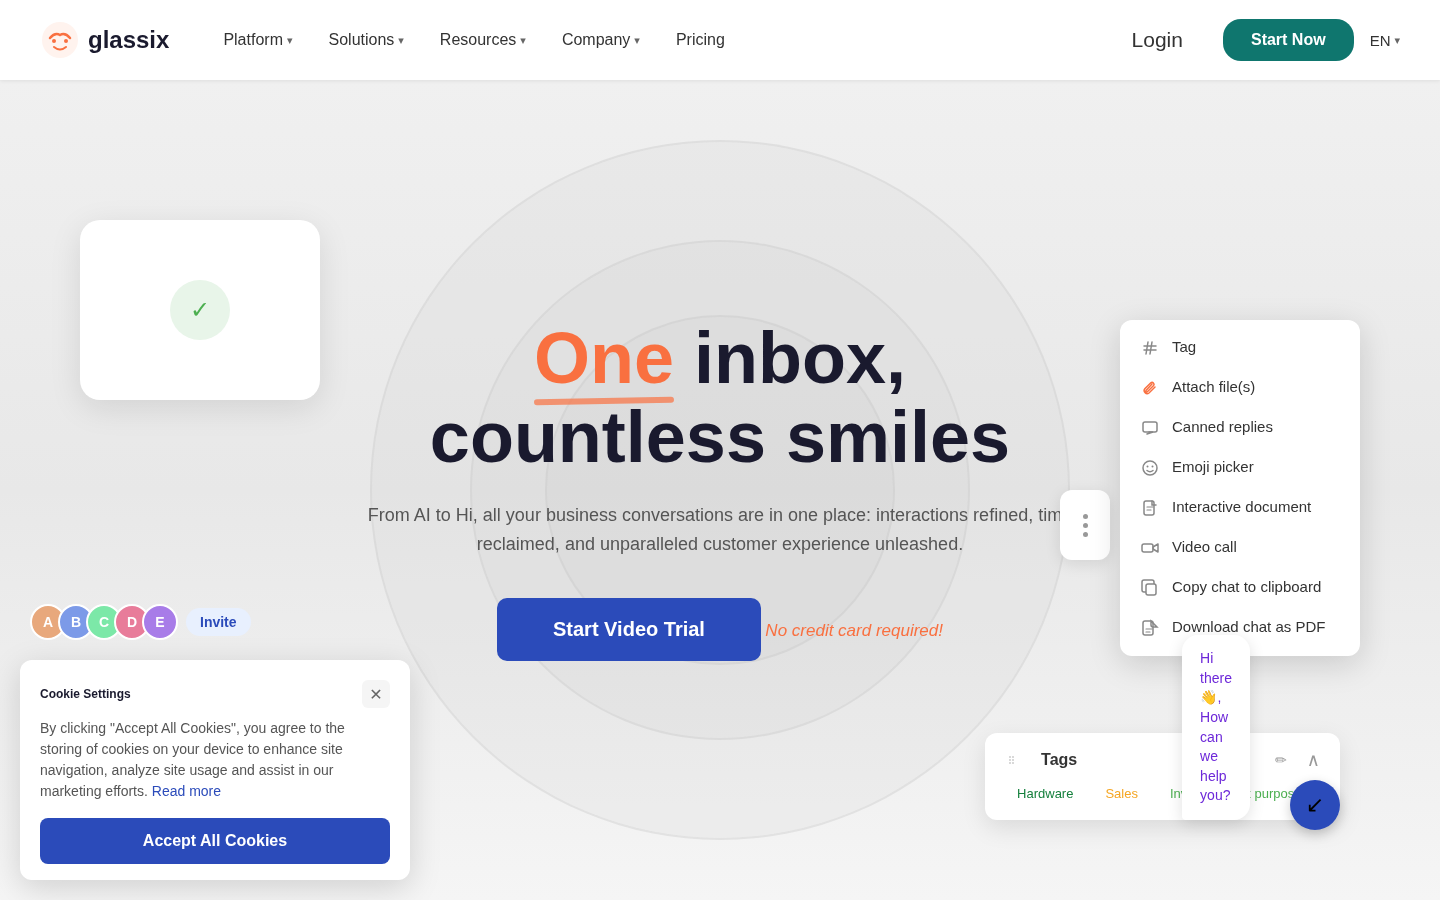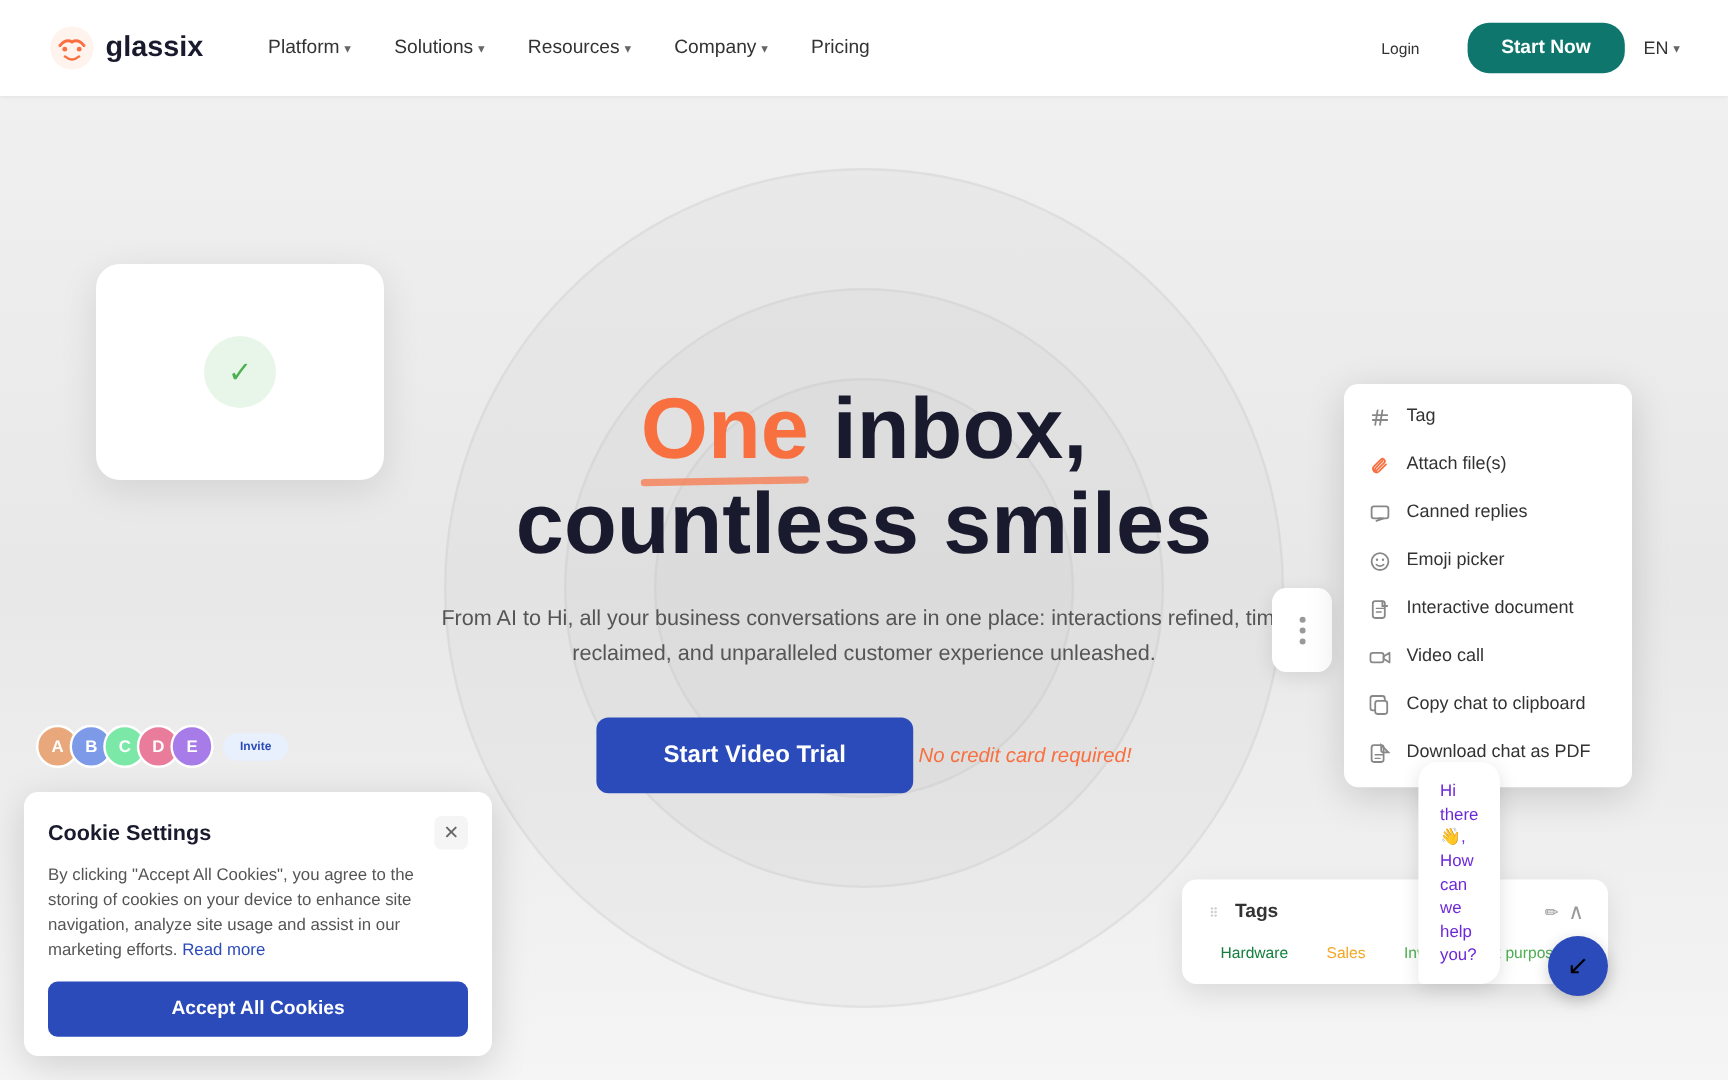--- a/index.html
+++ b/index.html
@@ -16,21 +16,21 @@
     .logo-text { font-size: 24px; font-weight: 700; color: #1a1a2e; }
     .nav-links { display: flex; align-items: center; gap: 8px; flex: 1; }
     .nav-item {
       display: flex; align-items: center; gap: 4px;
       padding: 8px 14px; font-size: 16px; color: #333;
       cursor: pointer; border-radius: 6px;
     }
     .chevron { font-size: 11px; color: #666; }
     .nav-right { display: flex; align-items: center; gap: 16px; }
     .login-btn {
-      padding: 10px 24px; font-size: 13px; color: #333;
+      padding: 10px 24px; font-size: 21px; color: #333;
       background: none; border: none; cursor: pointer; border-radius: 6px;
     }
     .start-now-btn {
       padding: 12px 28px; font-size: 16px; font-weight: 600;
       background: #0f766e; color: #fff; border: none;
       border-radius: 18px; cursor: pointer;
     }
     .lang-selector { display: flex; align-items: center; gap: 4px; font-size: 15px; color: #333; cursor: pointer; }
 
     
@@ -90,21 +90,21 @@
     .avatar-group { display: flex; }
     .avatar {
       width: 36px; height: 36px; border-radius: 50%;
       border: 2px solid #fff; margin-left: -8px; overflow: hidden;
       background: #ccc; display: flex; align-items: center; justify-content: center;
       font-size: 14px; color: #fff; font-weight: 600;
     }
     .avatar:first-child { margin-left: 0; }
     .invite-btn {
       background: #e8f0fe; color: #2b4bba; border: none;
-      padding: 6px 14px; border-radius: 16px; font-size: 10px; font-weight: 600; cursor: pointer;
+      padding: 6px 14px; border-radius: 16px; font-size: 14px; font-weight: 600; cursor: pointer;
     }
 
     
     .context-menu {
       position: absolute; right: 80px; top: 240px; z-index: 5;
       background: #fff; border-radius: 12px; padding: 8px 0;
       box-shadow: 0 8px 32px rgba(0,0,0,0.15); min-width: 240px;
     }
     .menu-item {
       display: flex; align-items: flex-start; gap: 12px;
@@ -121,21 +121,21 @@
       flex-direction: column; gap: 4px;
     }
     .dot { width: 5px; height: 5px; border-radius: 50%; background: #999; }
 
     
     .tags-card {
       position: absolute; right: 100px; bottom: 80px; z-index: 5;
       background: #fff; border-radius: 12px; padding: 16px 20px;
       box-shadow: 0 8px 24px rgba(0,0,0,0.1); min-width: 320px;
     }
-    .tags-header { display: flex; align-items: center; gap: 8px; margin-bottom: 12px; }
+    .tags-header { display: flex; align-items: center; gap: 20px; margin-bottom: 12px; }
     .tags-title { font-size: 16px; font-weight: 600; color: #333; flex: 1; }
     .tags-edit { color: #999; font-size: 14px; cursor: pointer; }
     .tags-collapse { color: #999; font-size: 18px; cursor: pointer; }
     .tags-list { display: flex; gap: 8px; flex-wrap: wrap; }
     .tag { padding: 3px 12px; border-radius: 12px; font-size: 13px; font-weight: 500; cursor: pointer; }
     .tag-hardware { color: #15803d; }
     .tag-sales { color: #f5a623; }
     .tag-invoice { color: #4caf50; }
 
     
@@ -153,21 +153,21 @@
       font-size: 22px; cursor: pointer; box-shadow: 0 4px 12px rgba(0,0,0,0.2);
     }
 
     
     .cookie-banner {
       position: fixed; left: 20px; bottom: 20px; z-index: 200;
       background: #fff; border-radius: 12px; padding: 20px 20px 16px;
       box-shadow: 0 8px 32px rgba(0,0,0,0.15); max-width: 390px;
     }
     .cookie-header { display: flex; align-items: center; justify-content: space-between; margin-bottom: 10px; }
-    .cookie-title { font-size: 18px; font-weight: 700; color: #1a1a2e; text-align: right; }
+    .cookie-title { font-size: 12px; font-weight: 700; color: #1a1a2e; text-align: right; }
     .cookie-close {
       width: 28px; height: 28px; border-radius: 6px; background: #f5f5f5;
       display: flex; align-items: center; justify-content: center;
       cursor: pointer; font-size: 16px; color: #666; border: none;
     }
     .cookie-text { font-size: 14px; color: #555; line-height: 1.5; margin-bottom: 16px; }
     .cookie-text a { color: #2b4bba; text-decoration: none; }
     .cookie-accept {
       width: 100%; padding: 14px; background: #2b4bba; color: #fff;
       border: none; border-radius: 8px; font-size: 16px; font-weight: 600; cursor: pointer;

